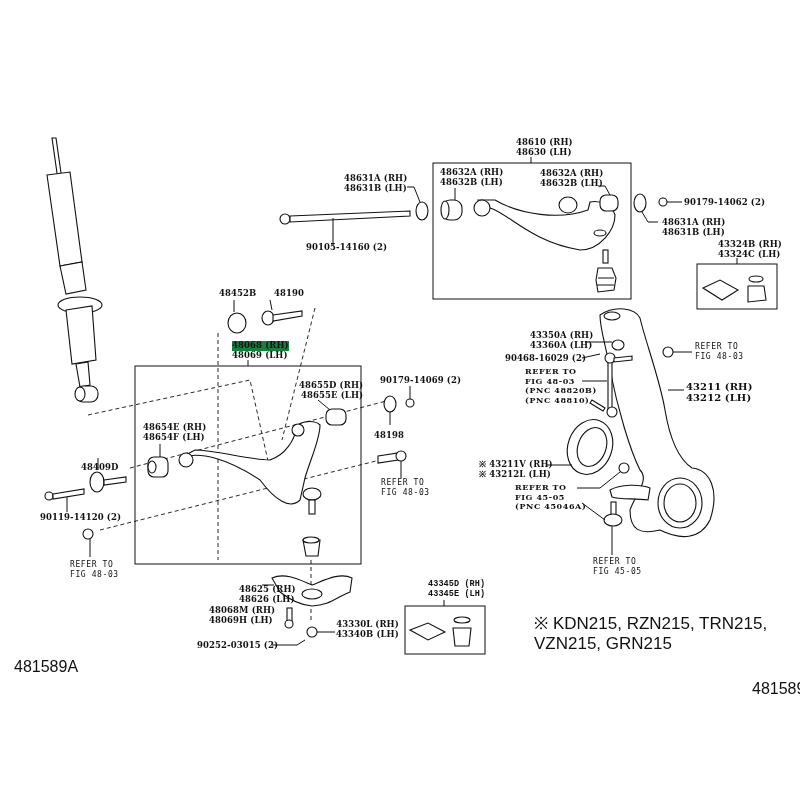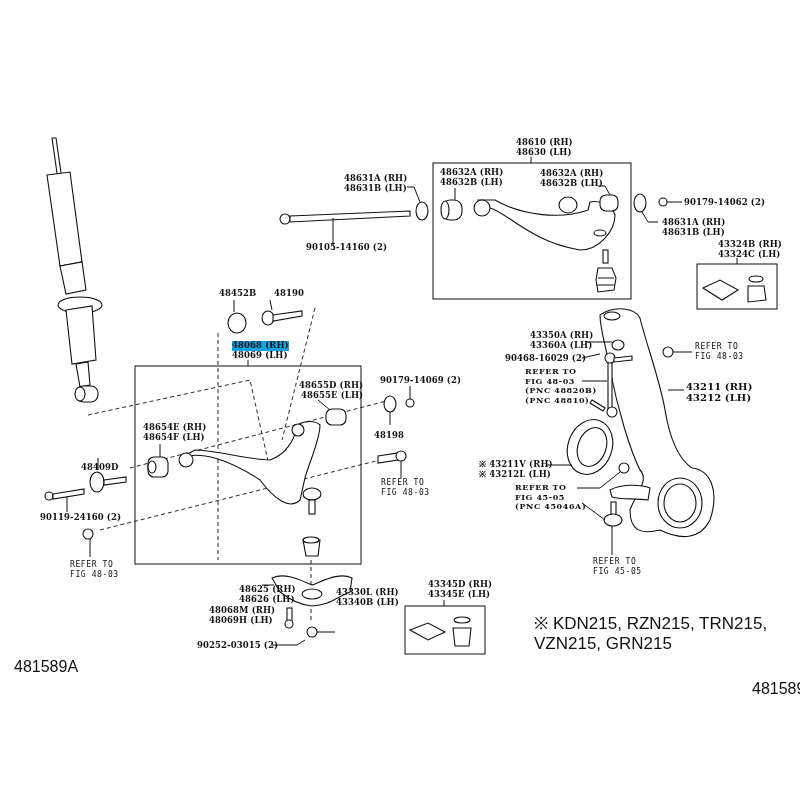--- a/index.html
+++ b/index.html
@@ -203,21 +203,21 @@
   <span>43324C (LH)</span>
 </div>
 
 <div class="lbl" style="left:219px;top:289px;">
     <span>48452B</span>
   </div>
 <div class="lbl" style="left:274px;top:289px;">
     <span>48190</span>
   </div>
 <div class="lbl" style="left:232px;top:341px;">
-  <span class="hl" style="background: #0ea5e9;">48068 (RH)</span>
+  <span class="hl" style="background: #15803d;">48068 (RH)</span>
   <span>48069 (LH)</span>
 </div>
 <div class="lbl" style="left:299px;top:381px;text-align:right;">
   <span>48655D (RH)</span>
   <span>48655E (LH)</span>
 </div>
 <div class="lbl" style="left:380px;top:376px;">
     <span>90179-14069 (2)</span>
   </div>
 <div class="lbl" style="left:374px;top:431px;">
@@ -228,43 +228,43 @@
   <span>FIG 48-03</span>
 </div>
 <div class="lbl" style="left:143px;top:423px;">
   <span>48654E (RH)</span>
   <span>48654F (LH)</span>
 </div>
 <div class="lbl" style="left:81px;top:450px;margin-top:13px;">
     <span>48409D</span>
   </div>
 <div class="lbl" style="left:40px;top:513px;">
-    <span>90119-24160 (2)</span>
+    <span>90119-14120 (2)</span>
   </div>
 <div class="ref" style="left:70px;top:560px;">
   <span>REFER TO</span>
   <span>FIG 48-03</span>
 </div>
 
 <div class="lbl" style="left:205px;top:585px;margin-left:34px;">
   <span>48625 (RH)</span>
   <span>48626 (LH)</span>
 </div>
 <div class="lbl" style="left:209px;top:606px;">
   <span>48068M (RH)</span>
   <span>48069H (LH)</span>
 </div>
-<div class="lbl" style="left:336px;top:588px;">
+<div class="lbl" style="left:336px;top:620px;text-align:right;">
   <span>43330L (RH)</span>
   <span>43340B (LH)</span>
 </div>
 <div class="lbl" style="left:197px;top:641px;">
     <span>90252-03015 (2)</span>
   </div>
-<div class="lbl" style="left:428px;top:580px;">
+<div class="lbl" style="left:428px;top:580px;font-family:Liberation Mono, monospace;">
   <span>43345D (RH)</span>
   <span>43345E (LH)</span>
 </div>
 
 <div class="lbl" style="left:530px;top:331px;">
   <span>43350A (RH)</span>
   <span>43360A (LH)</span>
 </div>
 <div class="lbl" style="left:505px;top:354px;">
     <span>90468-16029 (2)</span>

